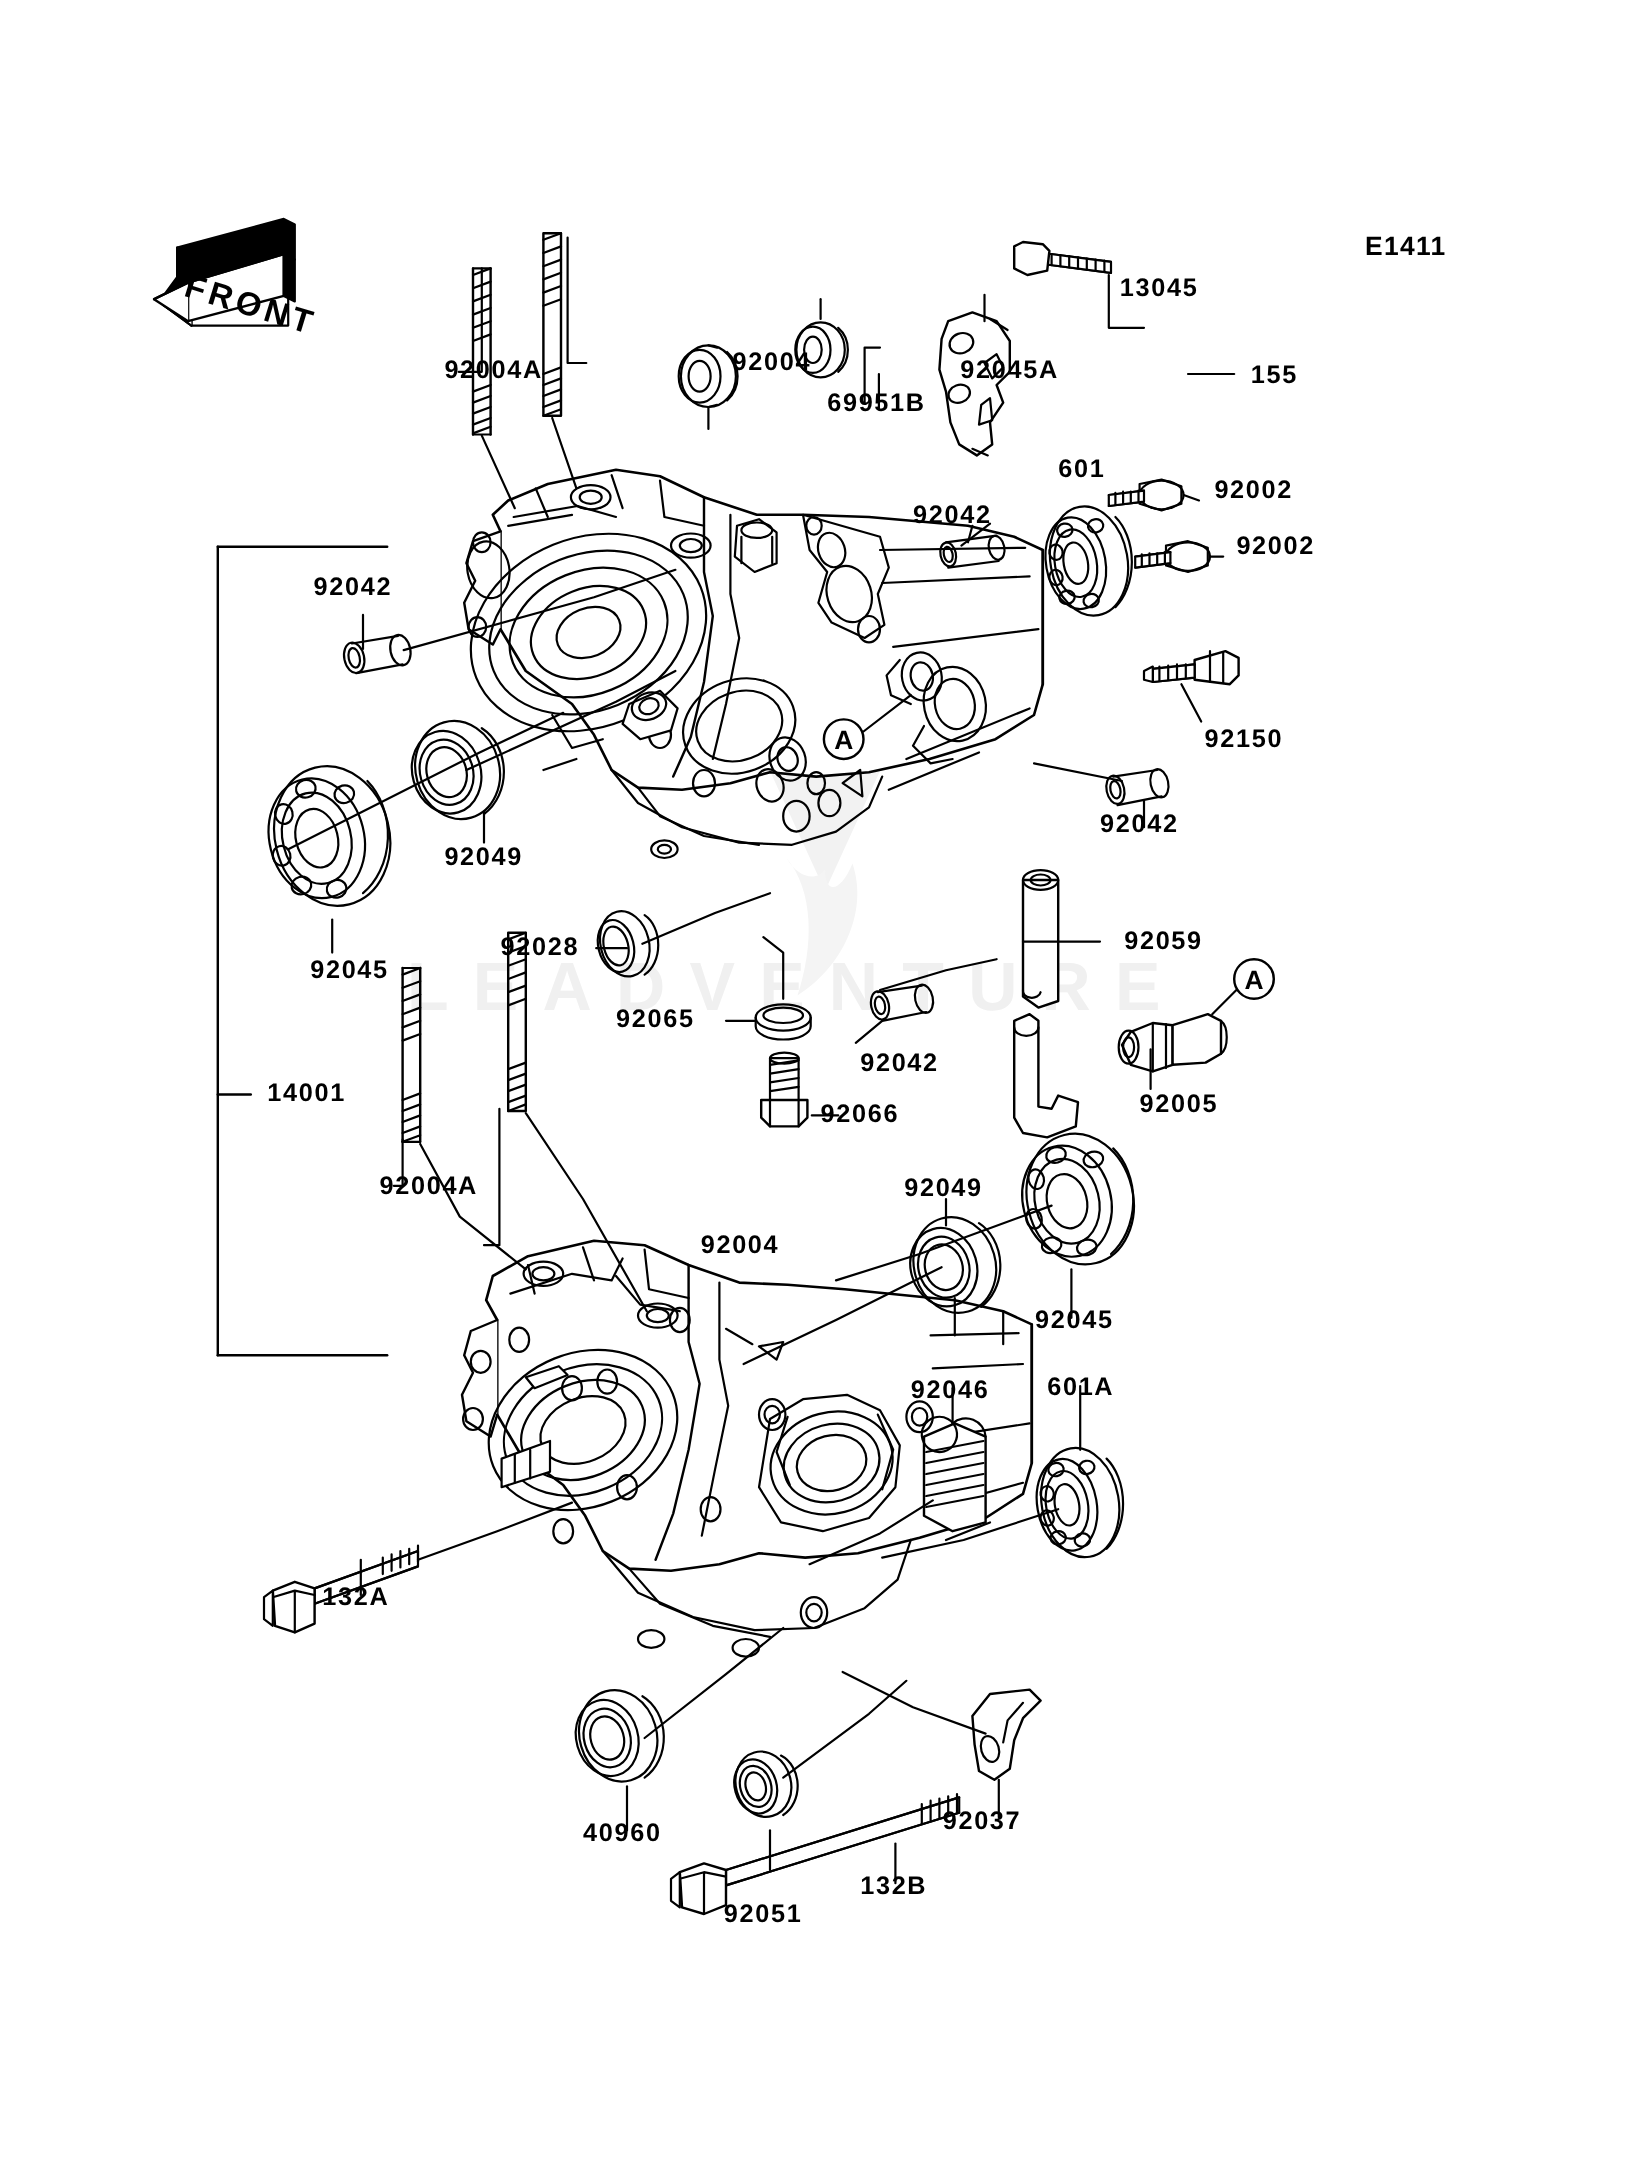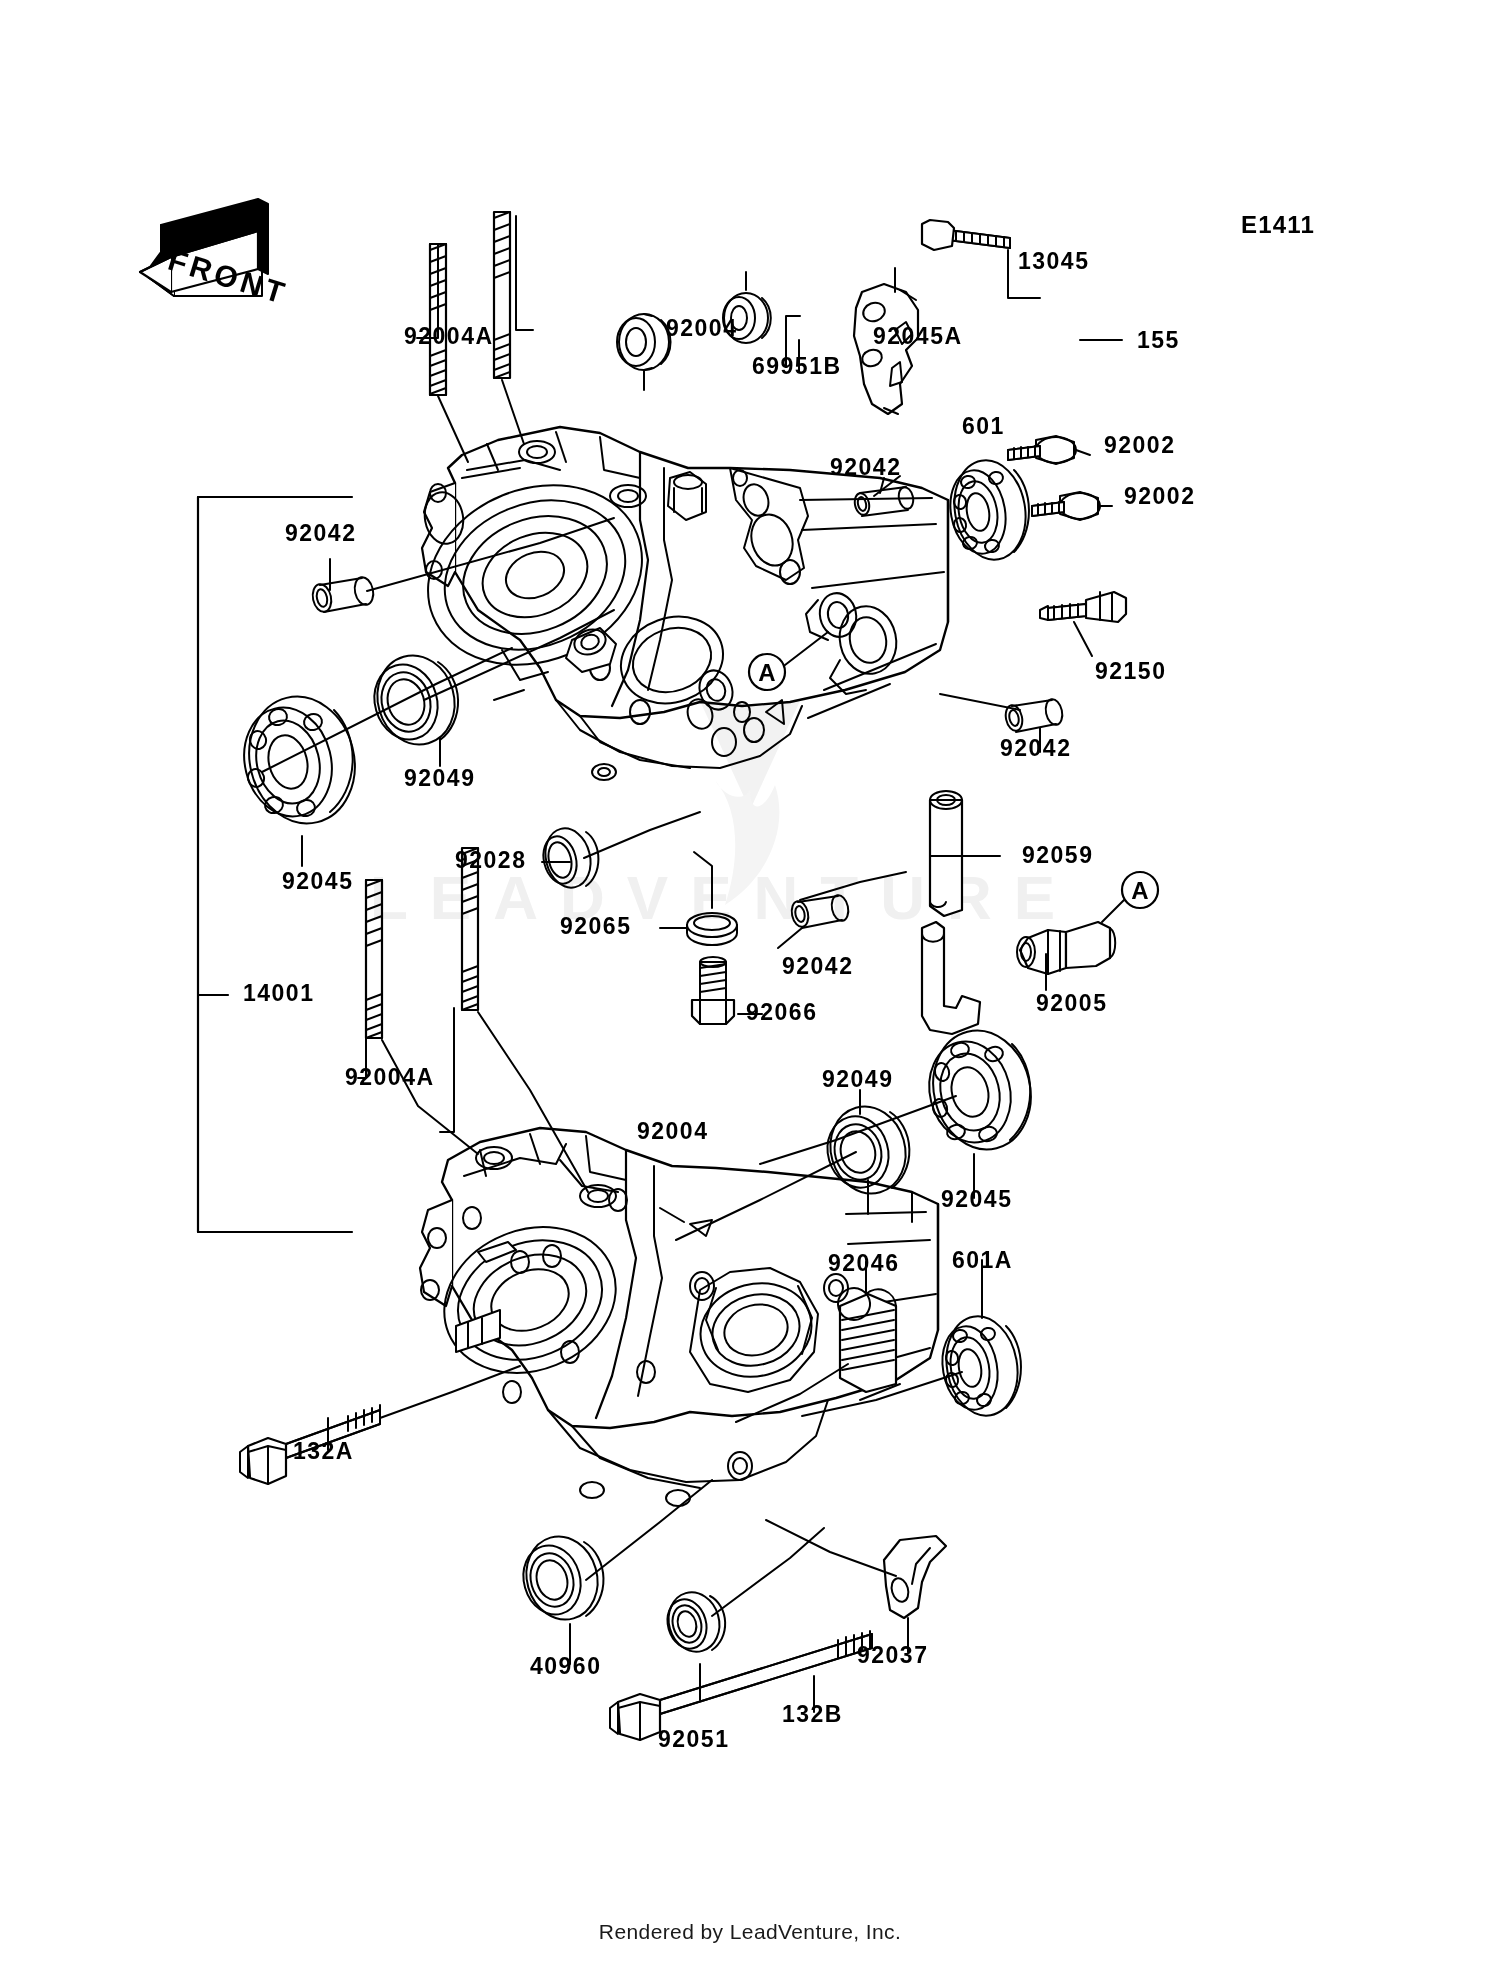--- a/index.html
+++ b/index.html
@@ -672,15 +672,14 @@
   <div class="lbl" style="left:822px; top:1068px;">92049</div>
   <div class="lbl" style="left:941px; top:1188px;">92045</div>
   <div class="lbl" style="left:828px; top:1252px;">92046</div>
   <div class="lbl" style="left:952px; top:1249px;">601A</div>
   <div class="lbl" style="left:293px; top:1440px;">132A</div>
   <div class="lbl" style="left:530px; top:1655px;">40960</div>
   <div class="lbl" style="left:658px; top:1692px;margin-top:36px;">92051</div>
   <div class="lbl" style="left:782px; top:1703px;">132B</div>
   <div class="lbl" style="left:857px; top:1644px;">92037</div>
 
-  <div class="footer">Rendered by LeadVenture, Inc.</div>
 
 </div>
 
 </body></html>

